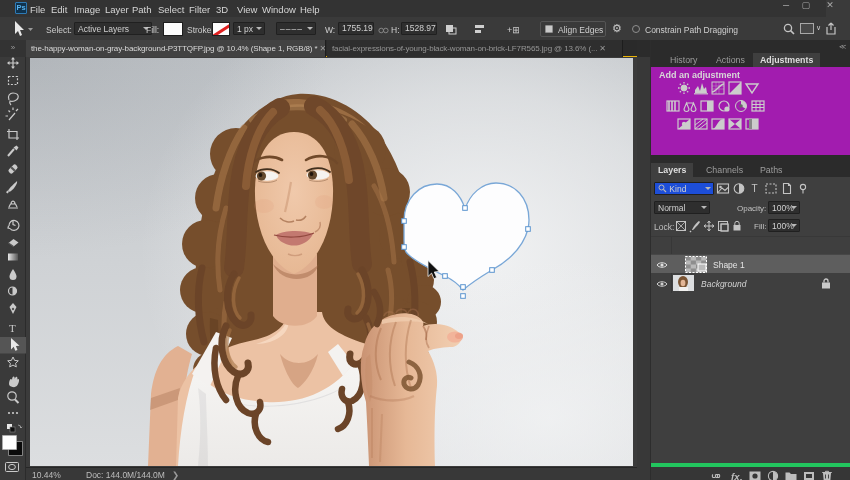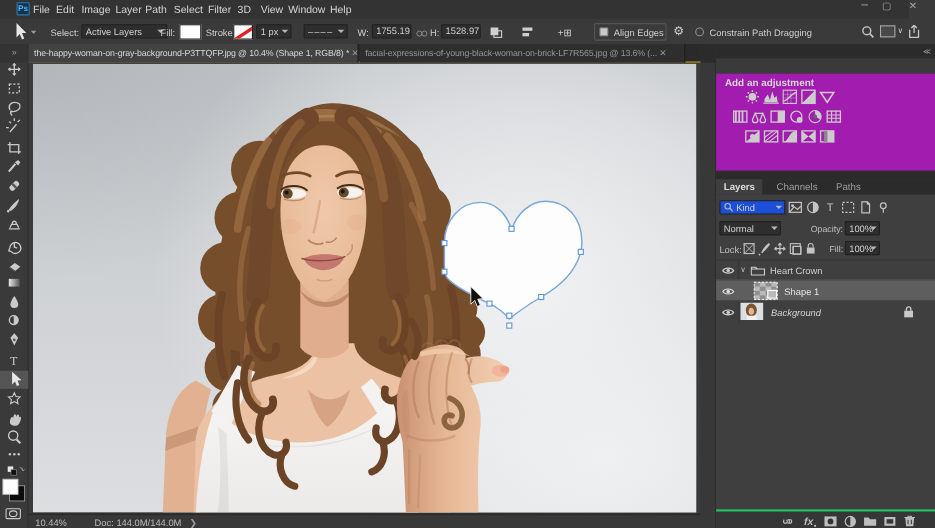--- a/index.html
+++ b/index.html
@@ -401,20 +401,26 @@
   </div>
 
   <div class="abs" id="dockgap"></div>
     <div class="abs" style="left:637px;top:40px;width:13px;height:17px;background:#2b2b2b"></div>
   <div class="abs" id="dock">
 
     <div class="abs" style="left:0;top:0;width:200px;height:13px;background:#2b2b2b;color:#9a9a9a;font-size:7px">
       <span class="abs" style="left:188px;top:3px">≪</span>
     </div>
 
+    <div class="ptabs" style="top:13px">
+      <div class="ptab" style="left:12px">History</div>
+      <div class="ptab" style="left:58px">Actions</div>
+      <div class="ptab act" style="left:102px">Adjustments</div>
+      <div class="pmenu" style="top:16px">≡</div>
+    </div>
 
     <div class="abs" style="left:0;top:27px;width:200px;height:89px;background:#a21caf;border-bottom:1px solid #2a2a2a">
       <span class="abs" style="left:8px;top:3px;color:#d8d8d8;font-size:9px;font-weight:bold">Add an adjustment</span>
       <svg class="abs" style="left:0;top:13px" width="200" height="72" viewBox="0 0 200 72">
         <g fill="#cccccc" stroke="#cccccc">
 
         <g transform="translate(33,8)">
               <circle r="3" fill="#ccc"></circle>
               <g stroke-width="1.3">
                 <path d="M0,-6 L0,-4.4 M0,6 L0,4.4 M-6,0 L-4.4,0 M6,0 L4.4,0 M-4.2,-4.2 L-3.1,-3.1 M4.2,4.2 L3.1,3.1 M-4.2,4.2 L-3.1,3.1 M4.2,-4.2 L3.1,-3.1"></path>
@@ -558,31 +564,20 @@
               <rect x="-3.5" y="-1" width="7" height="5.5" fill="#c4c4c4" stroke="none"></rect>
               <path d="M-2.2,-1 v-1.5 a2.2,2.2 0 0 1 4.4,0 v1.5"></path>
             </g>
         </g>
       </svg>
       <span class="abs" style="left:103px;top:45px;color:#c0c0c0;font-size:8px">Fill:</span>
       <div class="dd" style="left:117px;top:42px;width:32px">100%<span class="car"></span></div>
 
       <div class="abs" style="left:20px;top:60px;width:1px;height:56px;background:#373737"></div>
       <div class="abs" style="left:0;top:59px;width:200px;height:1px;background:#383838"></div>
-      <div class="abs" style="left:0;top:60px;width:200px;height:17px;">
-        <svg class="eye" style="left:5px;top:5px" width="12" height="8" viewBox="0 0 12 8">
-            <path d="M1,4 C3,1 9,1 11,4 C9,7 3,7 1,4 Z" fill="none" stroke="#cfcfcf"></path>
-            <circle cx="6" cy="4" r="1.6" fill="#cfcfcf"></circle>
-          </svg>
-        <span class="abs" style="left:22px;top:4px;color:#b8b8b8;font-size:7px">∨</span>
-        <svg class="abs" style="left:31px;top:4px" width="14" height="10" viewBox="0 0 14 10">
-            <path d="M1,2 L5,2 L6.5,3.5 L13,3.5 L13,9 L1,9 Z M1,3.5 L13,3.5" fill="none" stroke="#cfcfcf"></path>
-          </svg>
-        <span class="abs" style="left:49px;top:4px">Heart Crown</span>
-      </div>
       <div class="abs" style="left:0;top:77px;width:200px;height:19px;background:#5e5e5e;border-top:1px solid #474747">
         <svg class="eye" style="left:5px;top:6px" width="12" height="8" viewBox="0 0 12 8">
             <path d="M1,4 C3,1 9,1 11,4 C9,7 3,7 1,4 Z" fill="none" stroke="#e0e0e0"></path>
             <circle cx="6" cy="4" r="1.6" fill="#e0e0e0"></circle>
           </svg>
         <svg class="abs" style="left:34px;top:1px" width="24" height="17" viewBox="0 0 24 17">
           <rect x="0.5" y="0.5" width="21" height="16" fill="#b9b9b9"></rect>
           <g fill="#8e8e8e">
               <rect x="0.5" y="0.5" width="5.2" height="4"></rect>
               <rect x="11" y="0.5" width="5.2" height="4"></rect>
@@ -610,21 +605,21 @@
           <rect x="6" y="12" width="9" height="4" fill="#f2f1ef"></rect>
         </svg>
         <span class="abs" style="left:50px;top:5px;font-style:italic;color:#d2d2d2">Background</span>
         <svg class="abs" style="left:170px;top:4px" width="10" height="11" viewBox="0 0 10 11">
             <rect x="1" y="4.5" width="8" height="6" fill="#c9c9c9"></rect>
             <path d="M3,4.5 v-1.5 a2,2 0 0 1 4,0 v1.5" fill="none" stroke="#c9c9c9" stroke-width="1.3"></path>
           </svg>
       </div>
     </div>
 
-    <div class="abs" style="left:0;top:423px;width:200px;height:17px;background:#363636;border-top:2px solid #22c55e">
+    <div class="abs" style="left:0;top:423px;width:200px;height:17px;background:#363636;border-top:4px solid #22c55e">
       <svg class="abs" style="left:56px;top:3px" width="132" height="12" viewBox="0 0 132 12">
         <g stroke="#bdbdbd" fill="none" stroke-width="1.1">
         <g transform="translate(10,6)">
               <path d="M-4,-1.5 a2,2 0 0 0 0,3 l2,0 a2,2 0 0 0 0,-3 M0,-1.5 a2,2 0 0 1 0,3"></path>
               <path d="M-1,-1.5 l3,0 a2,2 0 0 1 0,3 l-3,0"></path>
             </g>
         <g transform="translate(30,6)">
               <text x="-6" y="3.5" font-size="9.5" fill="#bdbdbd" stroke="none" font-style="italic" font-weight="bold">fx</text>
               <circle cx="4" cy="4" r="1" fill="#bdbdbd" stroke="none"></circle>
             </g>

